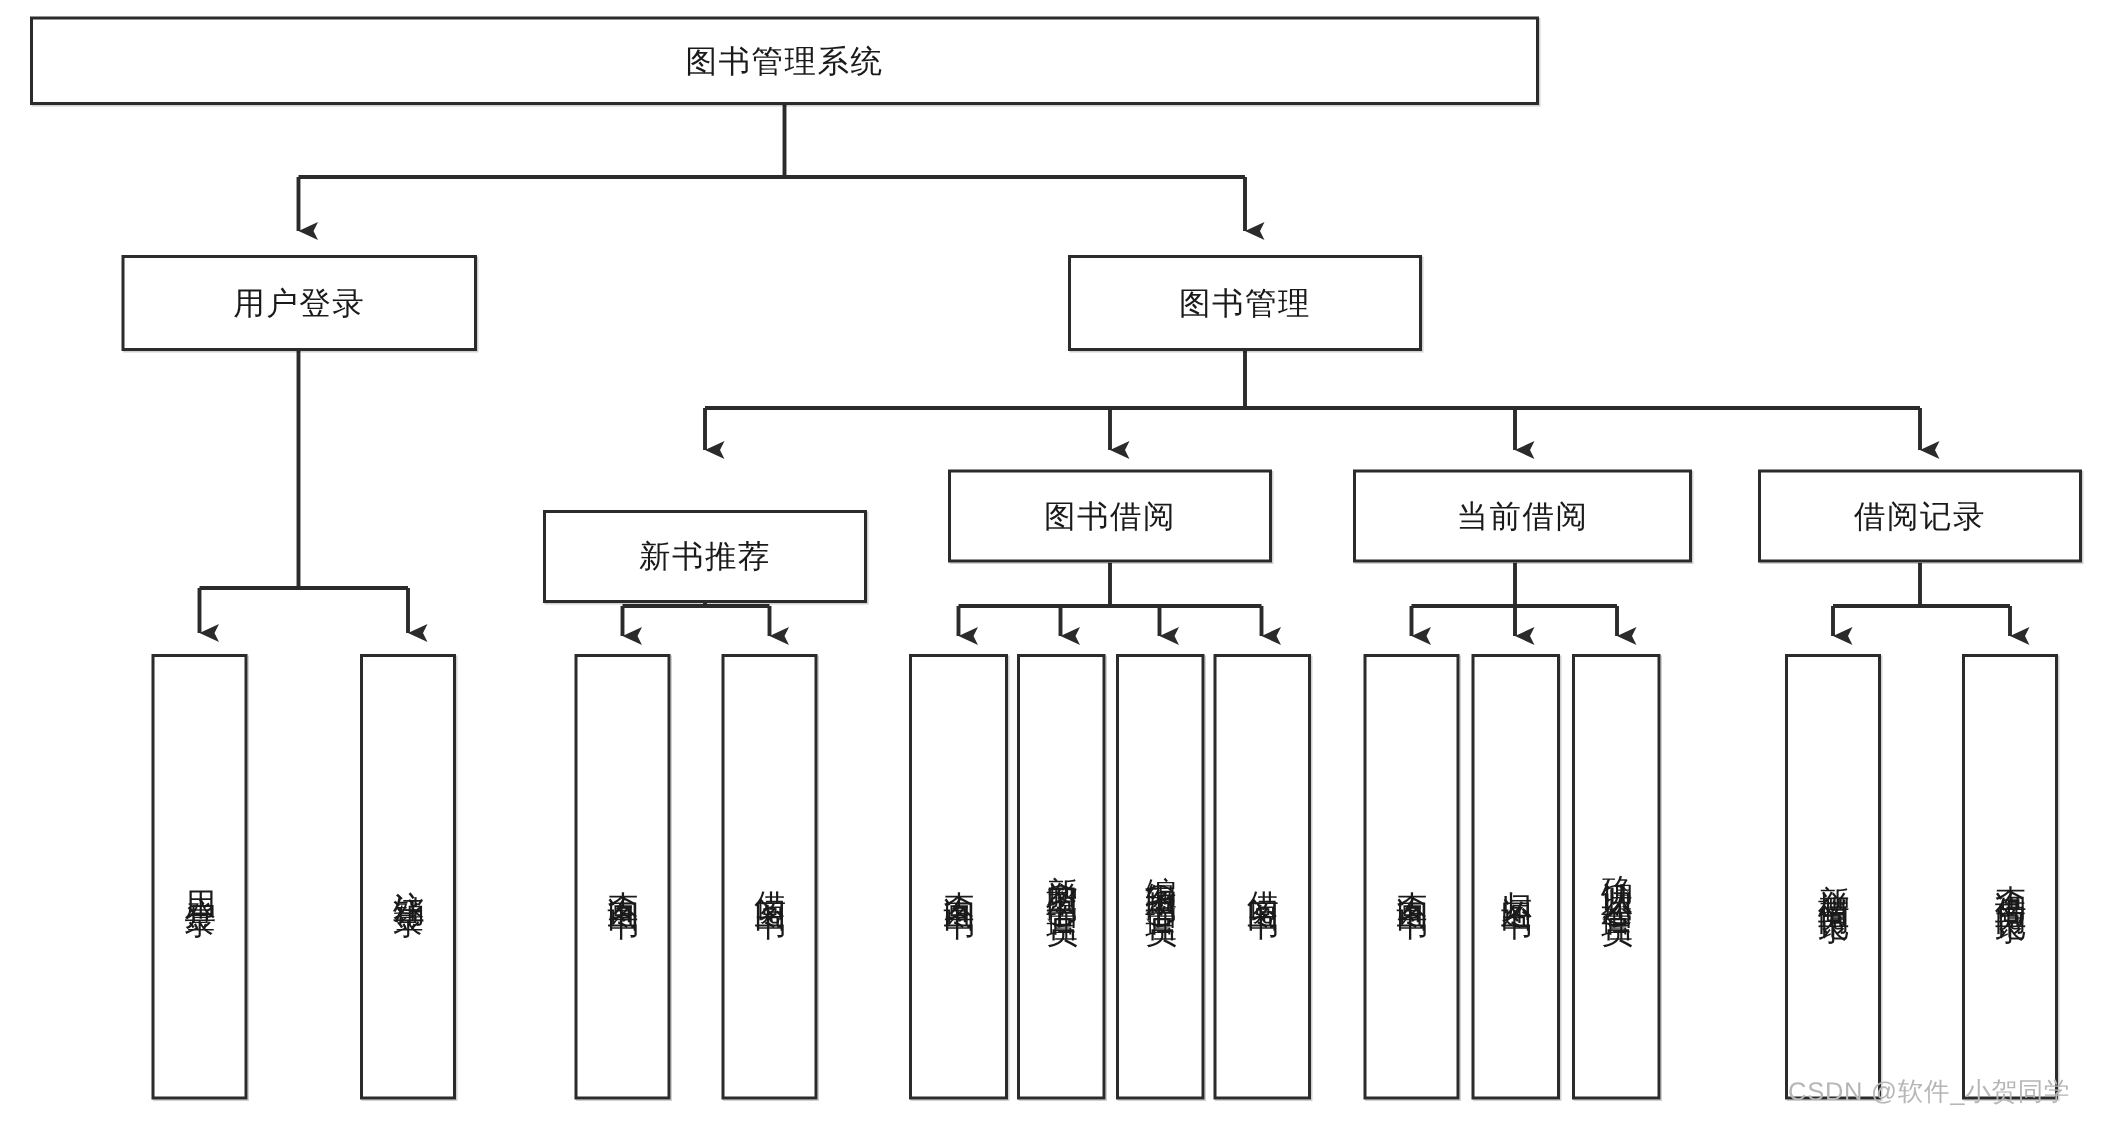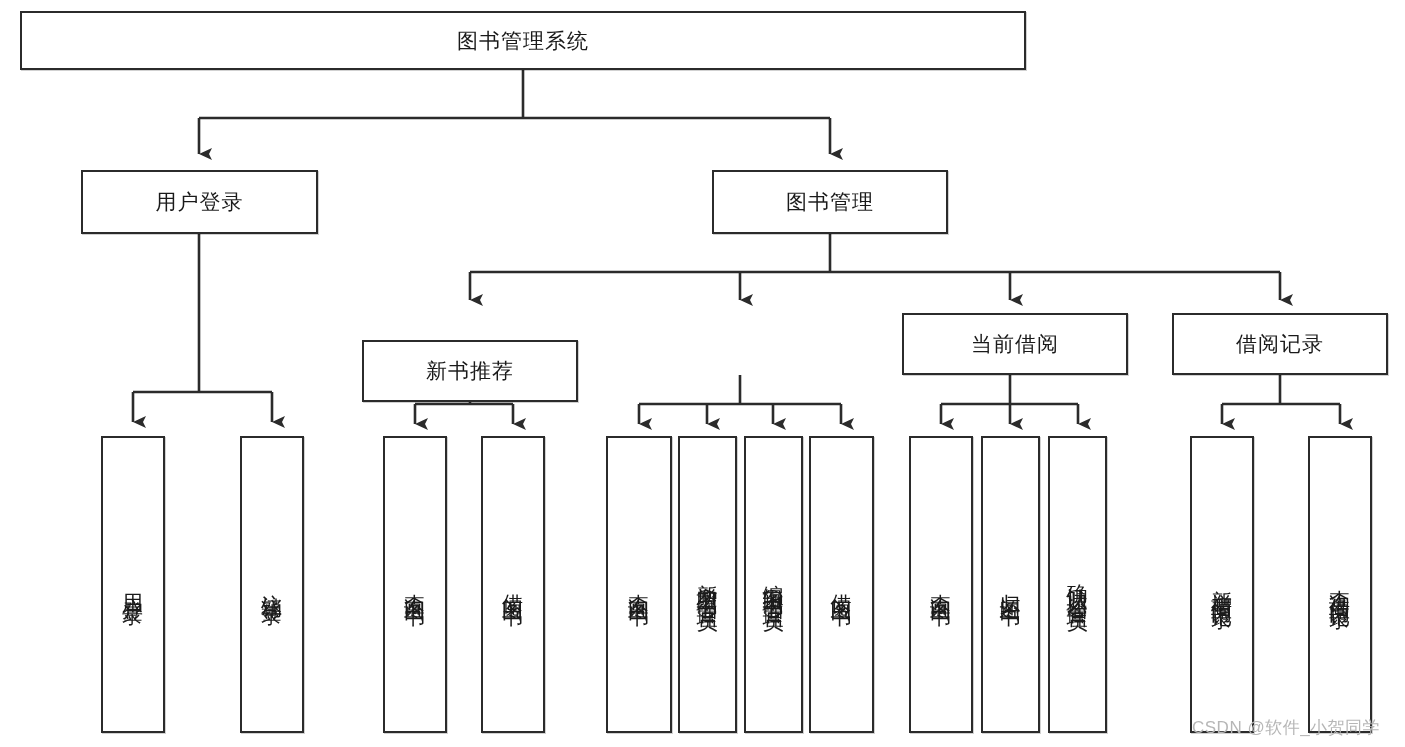--- a/index.html
+++ b/index.html
@@ -128,20 +128,23 @@
   <div class="node horiz" style="left:81px; top:170px; width:237px; height:64px;">
     <span class="txt">用户登录</span>
   </div>
   <div class="node horiz" style="left:712px; top:170px; width:236px; height:64px;">
     <span class="txt">图书管理</span>
   </div>
 
   <div class="node horiz" style="left:362px; top:313px; width:216px; height:62px;margin-top:27px;">
     <span class="txt">新书推荐</span>
   </div>
+  <div class="node horiz" style="left:632px; top:313px; width:216px; height:62px;">
+    <span class="txt">图书借阅</span>
+  </div>
   <div class="node horiz" style="left:902px; top:313px; width:226px; height:62px;">
     <span class="txt">当前借阅</span>
   </div>
   <div class="node horiz" style="left:1172px; top:313px; width:216px; height:62px;">
     <span class="txt">借阅记录</span>
   </div>
 
   <div class="node vert" style="left:101px; top:436px; width:64px; height:297px;">
     <span class="txt">用户登录</span>
   </div>

